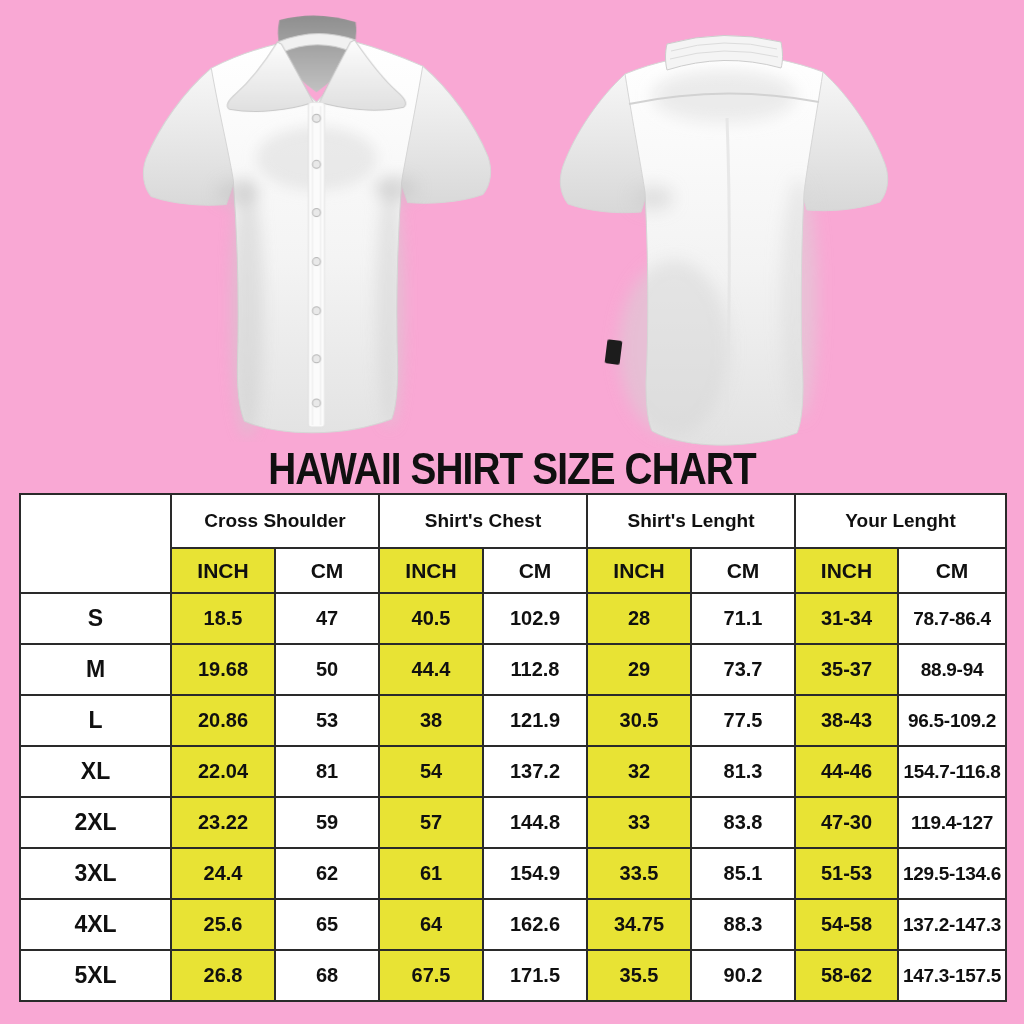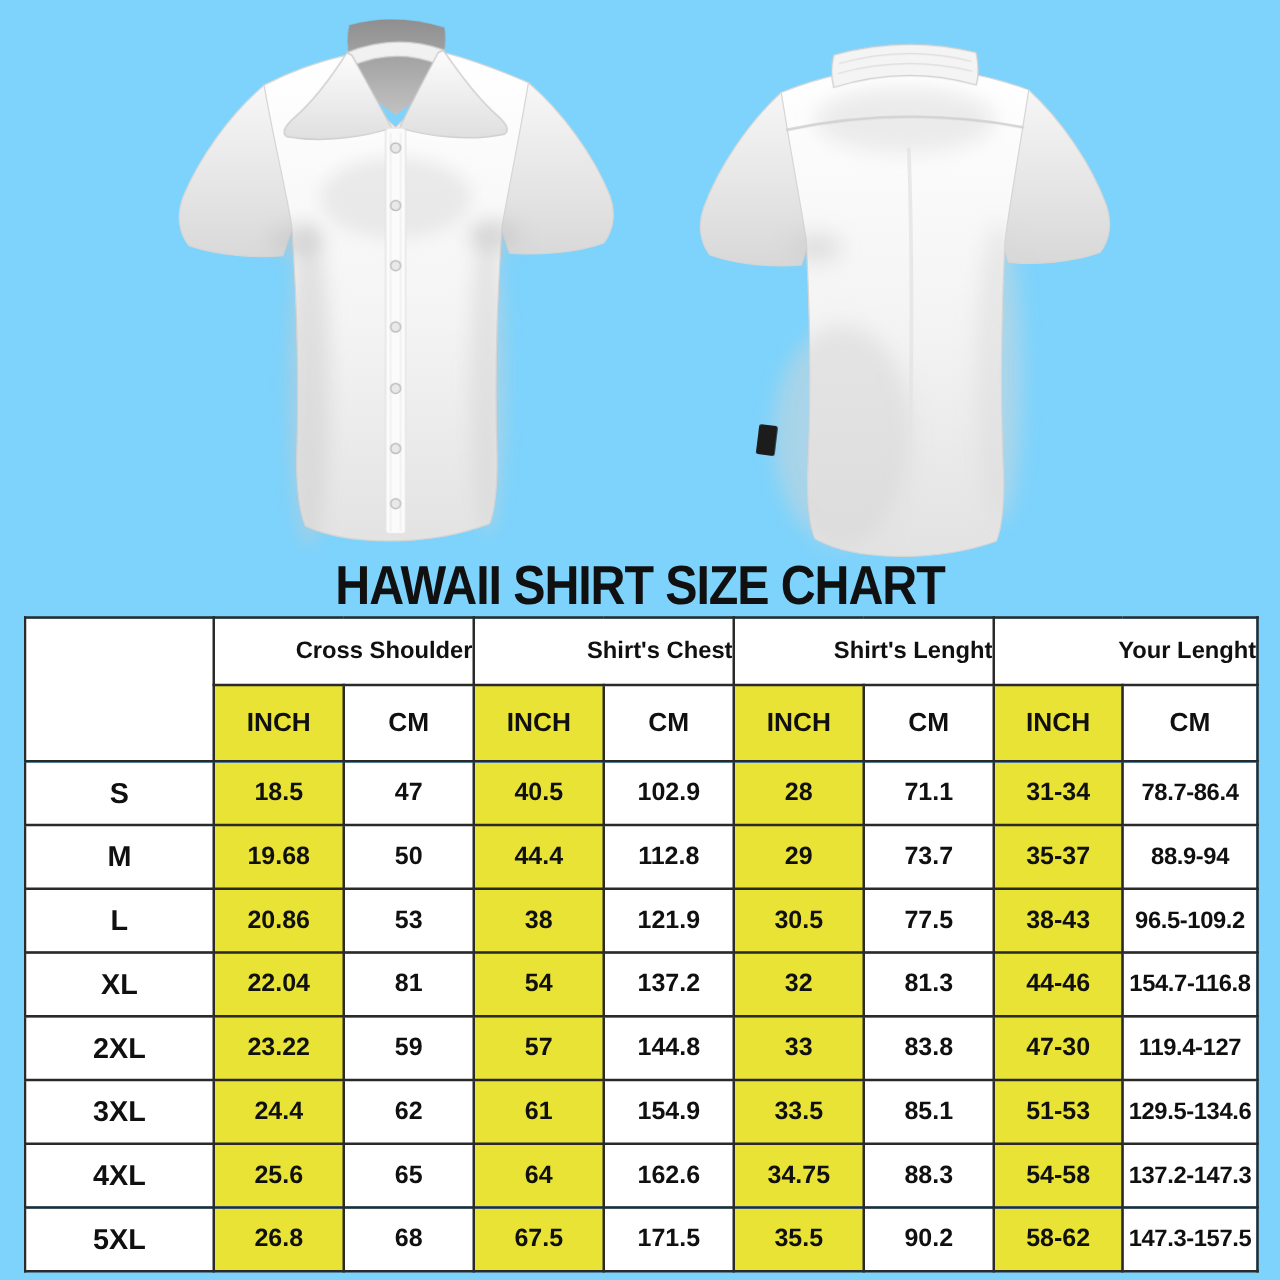--- a/index.html
+++ b/index.html
@@ -6,21 +6,21 @@
     --hl:#e8e334;
     --border:#2a2a2a;
     --ink:#101010;
   }
   *{margin:0;padding:0;box-sizing:border-box;}
   html,body{background:#ffffff;}
   body{font-family:"Liberation Sans", sans-serif;}
   .page{
     position:relative;
     width:1024px;height:1024px;
-    background:#7dd3fc;
+    background:#f9a8d4;
     overflow:hidden;
   }
   .shirt{position:absolute;}
   .shirt-front{left:128px;top:6px;width:378px;height:436px;}
   .shirt-back{left:548px;top:18px;width:352px;height:430px;}
   .chart-title{
     position:absolute;
     left:0;right:0;top:444px;
     text-align:center;
     font-size:44px;
@@ -42,23 +42,23 @@
     border:2px solid var(--border);
     text-align:center;
     vertical-align:middle;
     font-weight:bold;
     color:var(--ink);
     background:#ffffff;
     padding:0;
     overflow:hidden;
   }
   .size-table thead tr.groups{height:54px;}
-  .size-table thead tr.units{height:61px;}
+  .size-table thead tr.units{height:45px;}
   .size-table tbody tr{height:51px;}
-  .size-table th.group{font-size:19px;letter-spacing:0;text-align:right;}
+  .size-table th.group{font-size:19px;letter-spacing:0;}
   .size-table th.unit{font-size:21px;}
   .size-table td.size{font-size:23px;}
   .size-table td{font-size:20px;}
   .size-table .hl{background:var(--hl);}
   .size-table td.cm-range{font-size:19px;letter-spacing:-0.3px;}
 </style>
 </head>
 <body>
 
 <div class="page">

